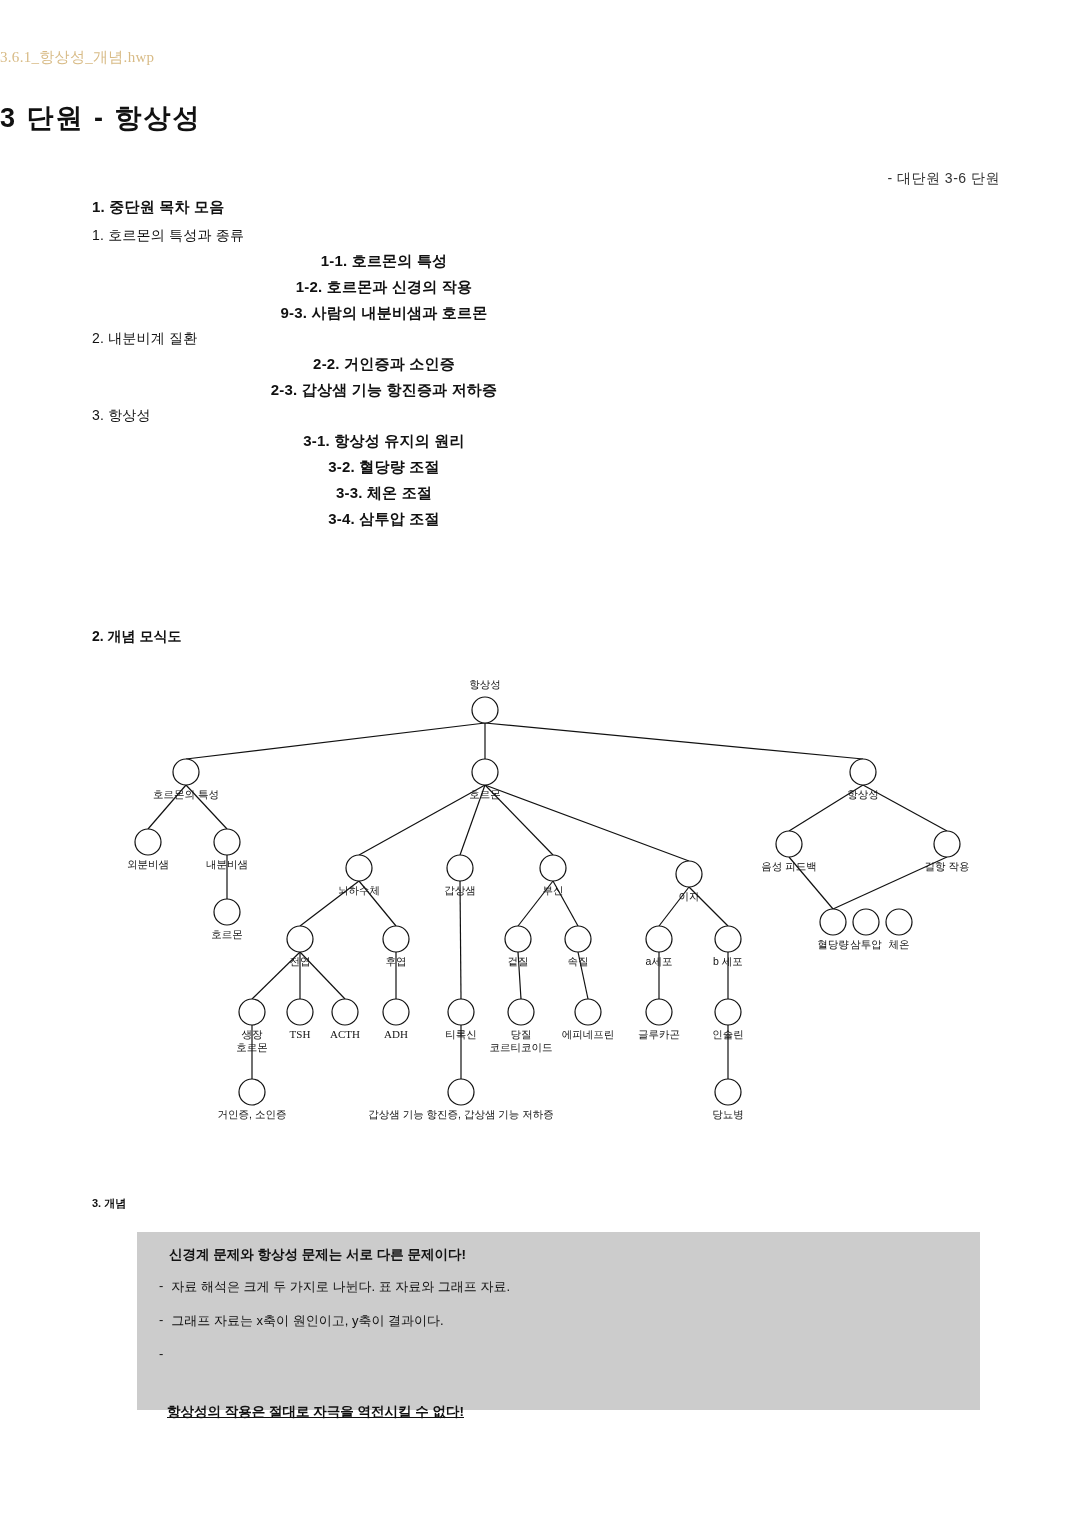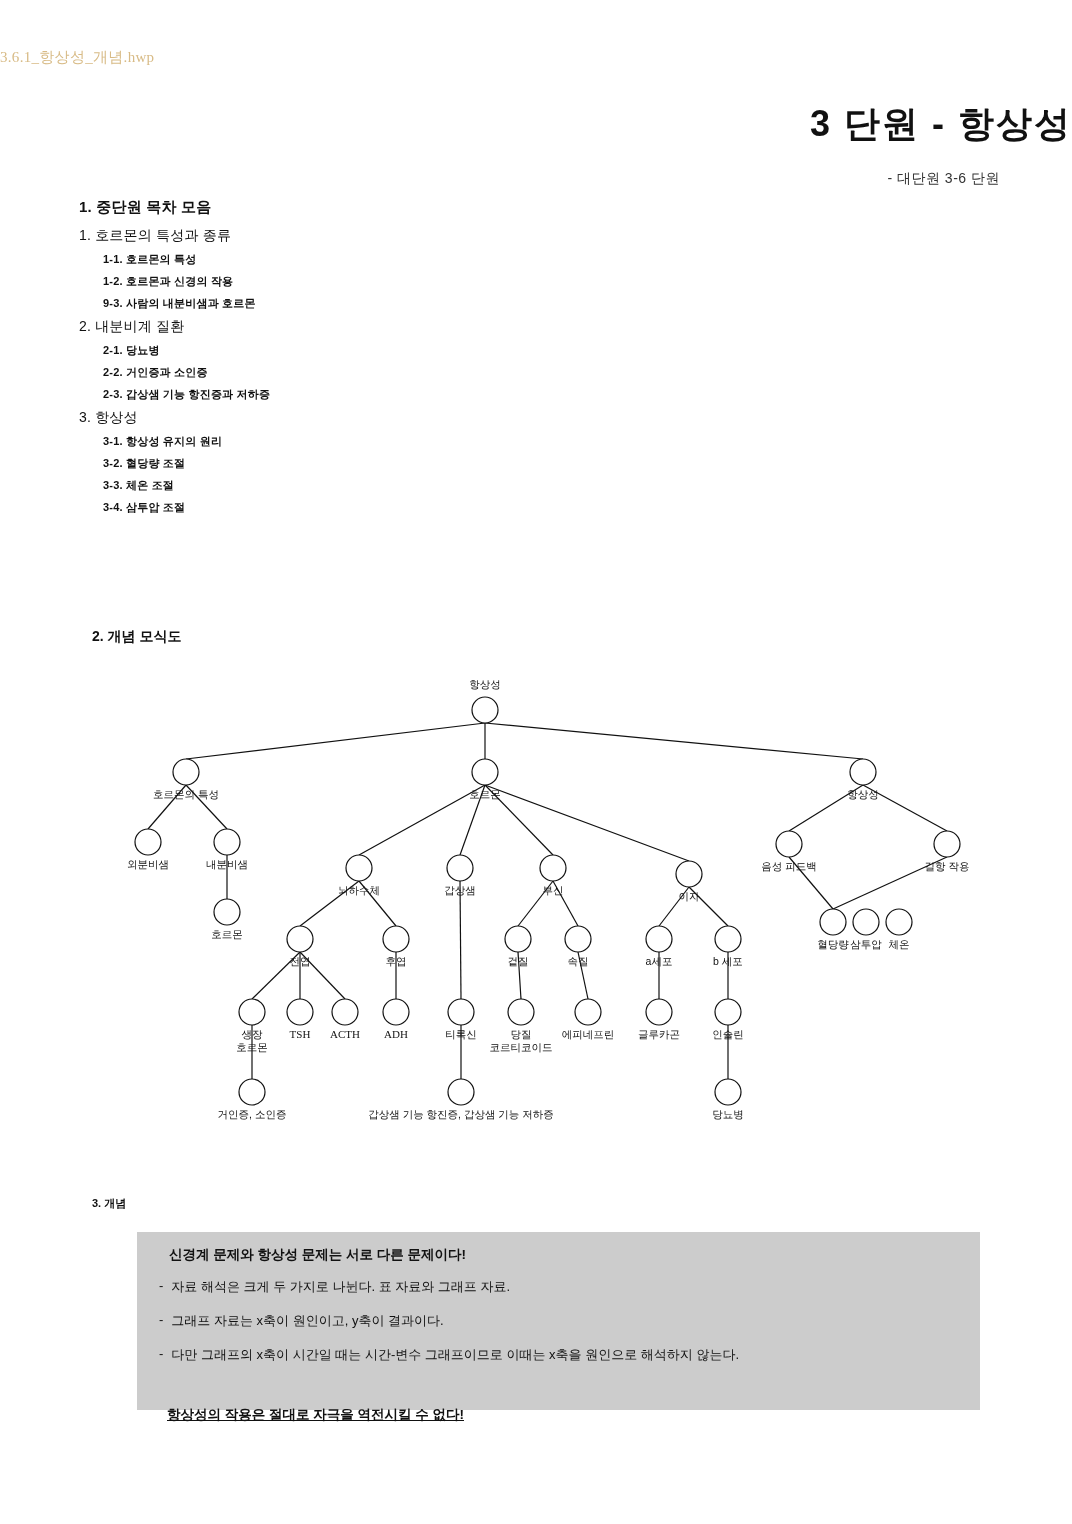--- a/index.html
+++ b/index.html
@@ -21,46 +21,46 @@
     text-align:left;
     font-family: "Liberation Serif", "DejaVu Serif", serif;
     font-size:15px;
     color:#d8bb86;
     letter-spacing:0.3px;
   }
 
   
   .doc-title {
     position:absolute; top:100px; left:0; width:100%;
-    text-align:right;
-    font-size:36px;
+    text-align:left;
+    font-size:27px;
     font-weight:bold;
     letter-spacing:2px;
     color:#111;
   }
   .subtitle {
     position:absolute; top:170px; right:72px;
     font-size:14px;
     color:#333;
     letter-spacing:0.5px;
   }
 
   
-  .toc { position:absolute; top:198px; left:79px; width:560px; }
+  .toc { position:absolute; top:198px; left:92px; width:560px; }
   .toc-heading {
     font-size:15px; font-weight:bold; color:#111;
     margin:0 0 10px 0; letter-spacing:0.2px;
   }
   .toc-l1 {
     font-size:14px; font-weight:normal; color:#111;
     margin:0 0 7px 0; padding-left:0px; letter-spacing:0.2px;
   }
   .toc-l2 {
-    font-size:11px; font-weight:bold; color:#111;
-    margin:0 0 7px 0; padding-left:24px; letter-spacing:0.2px;
+    font-size:15px; font-weight:bold; color:#111;
+    margin:0 0 7px 0; padding-left:24px; letter-spacing:0.2px;text-align:center;
   }
 
   
   .sec2-heading {
     position:absolute; top:628px; left:92px;
     font-size:14px; font-weight:bold; color:#111;
   }
 
   
   .diagram {
@@ -119,21 +119,20 @@
   <div class="subtitle">- 대단원 3-6 단원</div>
 
   <div class="toc">
     <div class="toc-heading">1.  중단원 목차 모음</div>
     <div id="toc-list">
         <div class="toc-l1">1.  호르몬의 특성과 종류</div>
         <div class="toc-l2">1-1.  호르몬의 특성</div>
         <div class="toc-l2">1-2.  호르몬과 신경의 작용</div>
         <div class="toc-l2">9-3.  사람의 내분비샘과 호르몬</div>
         <div class="toc-l1">2.  내분비계 질환</div>
-        <div class="toc-l2">2-1.  당뇨병</div>
         <div class="toc-l2">2-2.  거인증과 소인증</div>
         <div class="toc-l2">2-3.  갑상샘 기능 항진증과 저하증</div>
         <div class="toc-l1">3.  항상성</div>
         <div class="toc-l2">3-1.  항상성 유지의 원리</div>
         <div class="toc-l2">3-2.  혈당량 조절</div>
         <div class="toc-l2">3-3.  체온 조절</div>
         <div class="toc-l2">3-4.  삼투압 조절</div>
       </div>
   </div>
 
@@ -254,19 +253,18 @@
         <div class="cb-item">
           <span class="cb-dash">-</span>
           <span>자료 해석은 크게 두 가지로 나뉜다. 표 자료와 그래프 자료.</span>
         </div>
         <div class="cb-item">
           <span class="cb-dash">-</span>
           <span>그래프 자료는 x축이 원인이고, y축이 결과이다.</span>
         </div>
         <div class="cb-item">
           <span class="cb-dash">-</span>
-          <span>다만 그래프의 x축이 시간일 때는 시간-변수 그래프이므로 이때는 x축을 원인으로 해석하지 않는다.</span>
         </div>
       </div>
     <div class="cb-footer">항상성의 작용은 절대로 자극을 역전시킬 수 없다!</div>
   </div>
 
 </div>
 
 </body></html>

